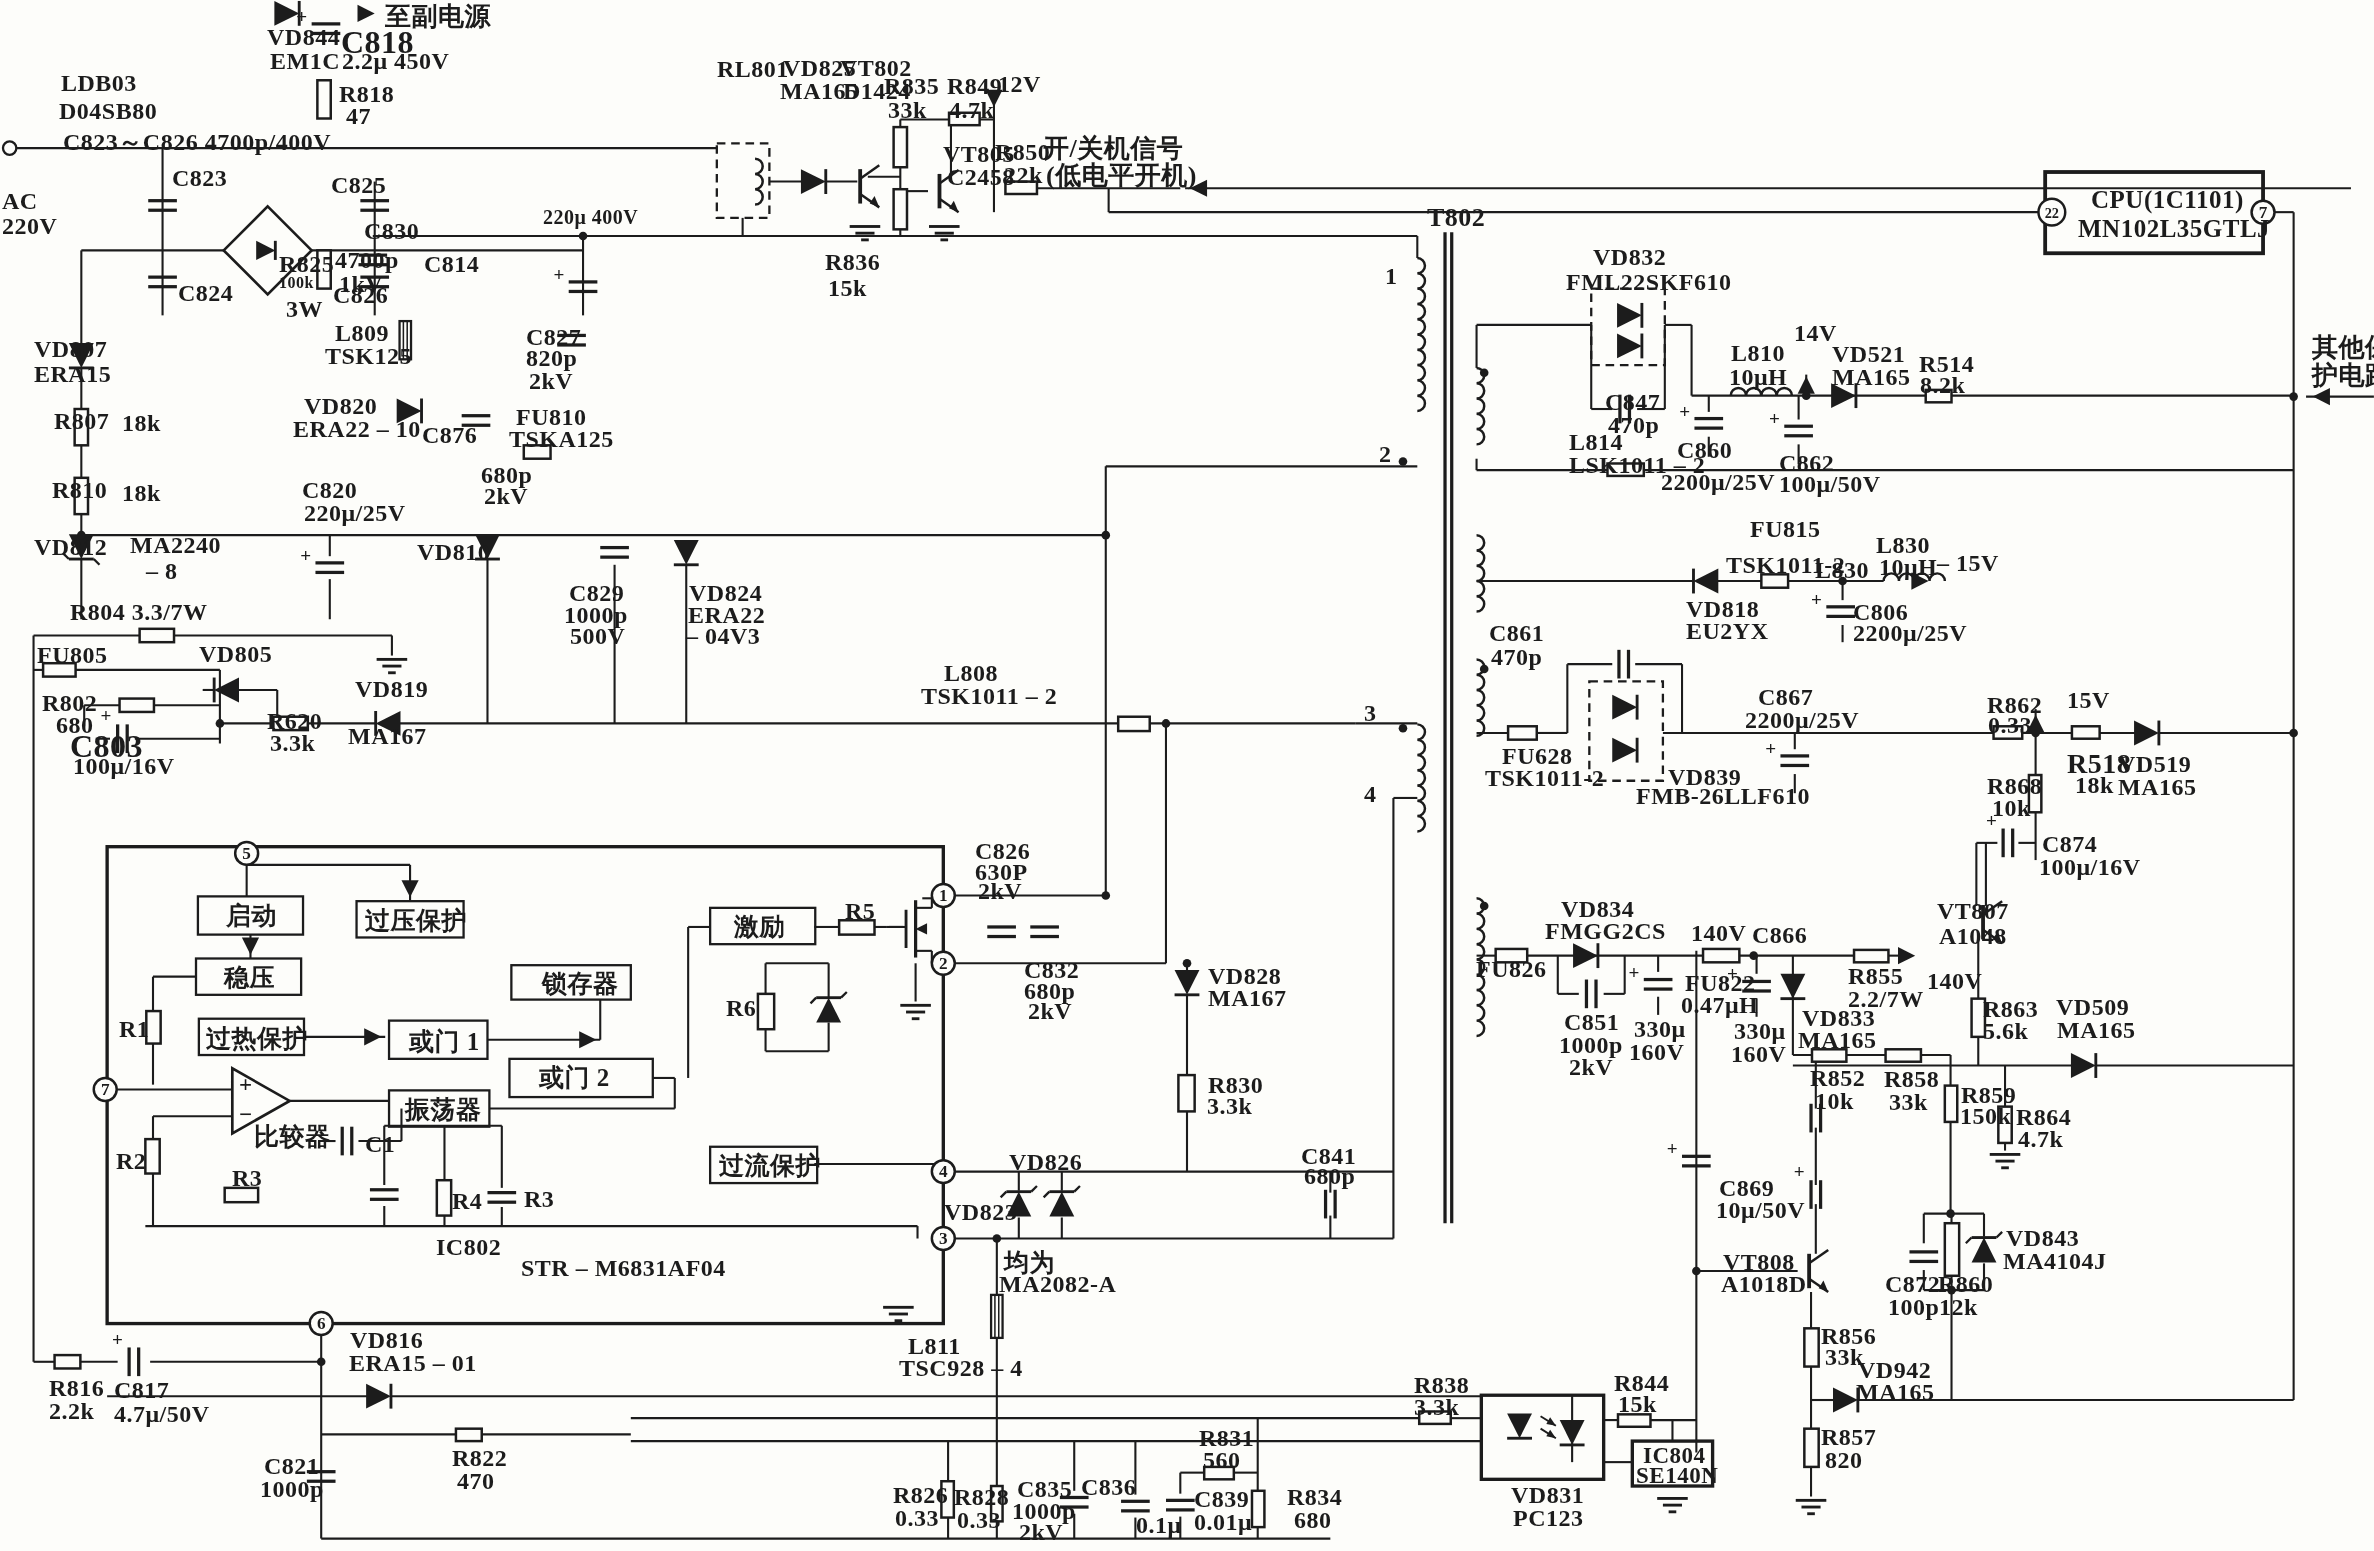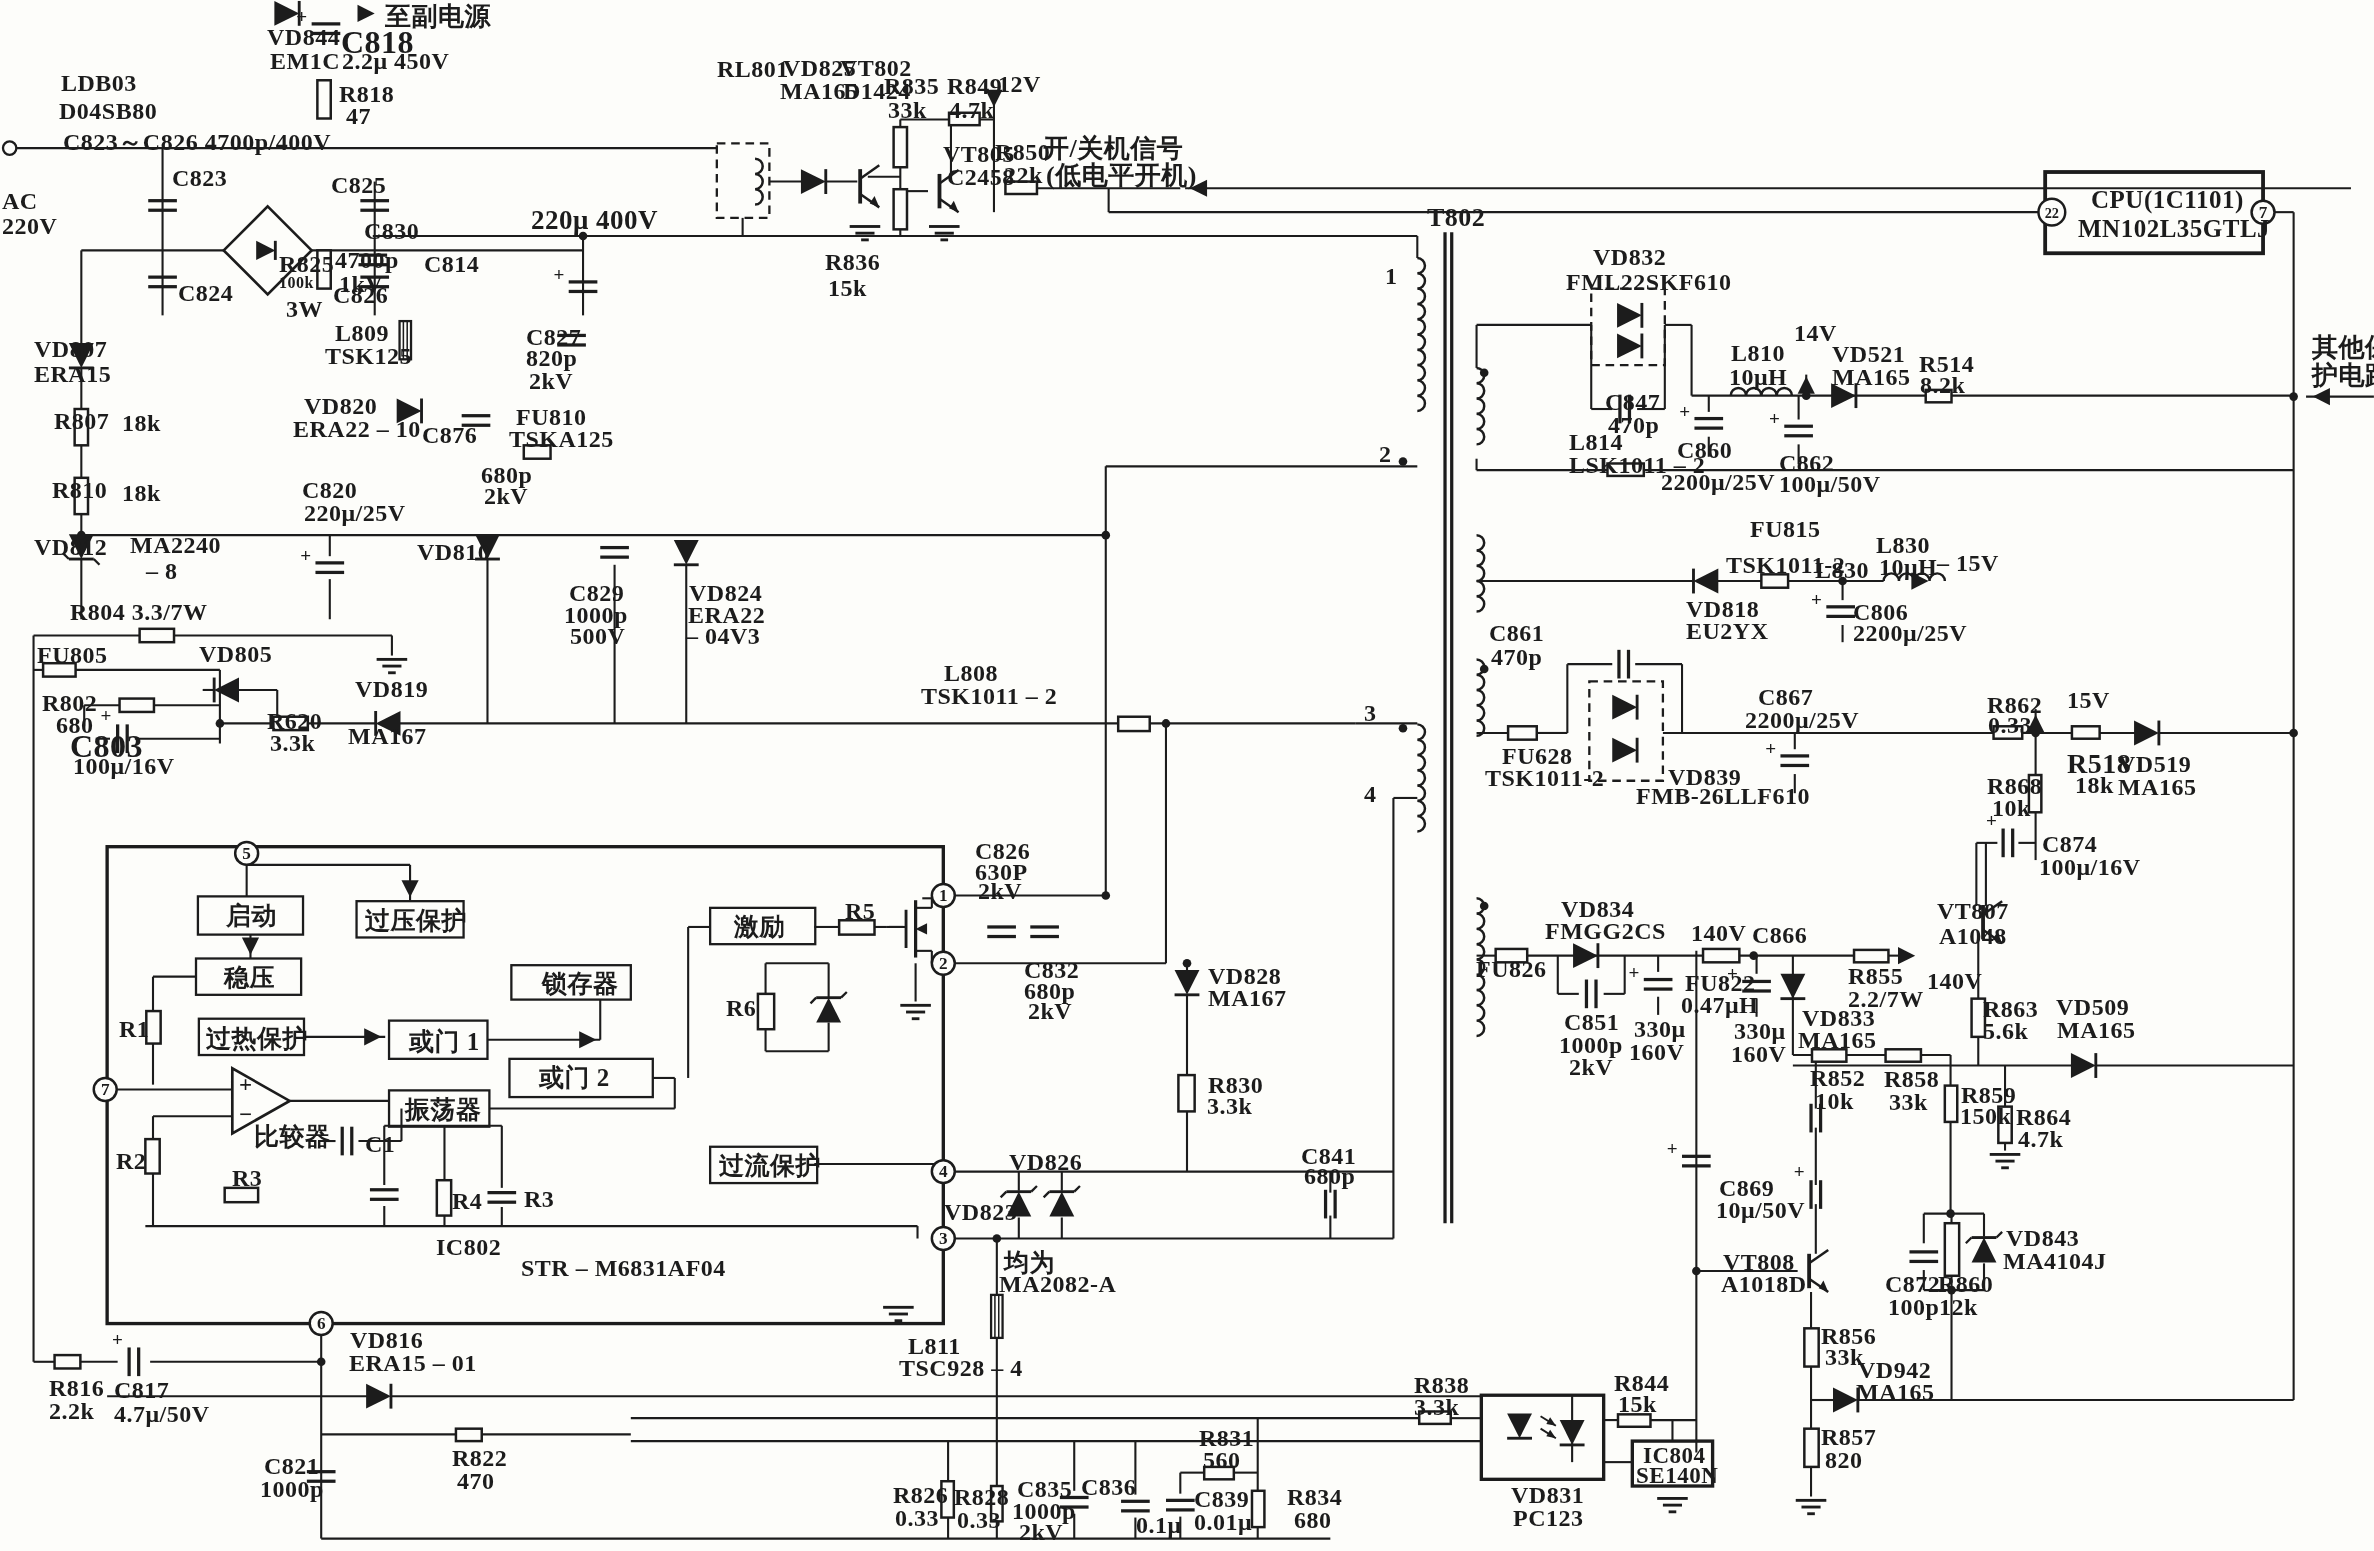--- a/index.html
+++ b/index.html
@@ -600,21 +600,21 @@
   <div id="labels">
       <div class="lbl" style="left: 61px; top: 71px; font-size: 24px;">LDB03</div>
       <div class="lbl" style="left: 59px; top: 99px; font-size: 24px;">D04SB80</div>
       <div class="lbl" style="left: 63px; top: 130px; font-size: 24px;">C823～C826 4700p/400V</div>
       <div class="lbl" style="left: 1.9px; top: 189px; font-size: 24px;">AC</div>
       <div class="lbl" style="left: 1.9px; top: 214px; font-size: 24px;">220V</div>
       <div class="lbl" style="left: 172px; top: 166px; font-size: 24px;">C823</div>
       <div class="lbl" style="left: 331px; top: 173px; font-size: 24px;">C825</div>
       <div class="lbl" style="left: 178px; top: 281px; font-size: 24px;">C824</div>
       <div class="lbl" style="left: 333px; top: 283px; font-size: 24px;">C826</div>
-      <div class="lbl" style="left: 531px; top: 207px; font-size: 27px;">220μ 400V</div>
+      <div class="lbl" style="left: 543px; top: 207px; font-size: 20px;">220μ 400V</div>
       <div class="lbl" style="left: 424px; top: 252px; font-size: 24px;">C814</div>
       <div class="lbl" style="left: 267px; top: 25px; font-size: 24px;">VD844</div>
       <div class="lbl" style="left: 270px; top: 49px; font-size: 24px;">EM1C</div>
       <div class="lbl" style="left: 341px; top: 26px; font-size: 32px;">C818</div>
       <div class="lbl" style="left: 342px; top: 49px; font-size: 24px;">2.2μ 450V</div>
       <div class="lbl" style="left: 385px; top: 3.8px; font-size: 26px;">至副电源</div>
       <div class="lbl" style="left: 339px; top: 82px; font-size: 24px;">R818</div>
       <div class="lbl" style="left: 346px; top: 104px; font-size: 24px;">47</div>
       <div class="lbl" style="left: 279px; top: 252px; font-size: 24px;">R825</div>
       <div class="lbl" style="left: 279px; top: 275px; font-size: 16px;">100k</div>

